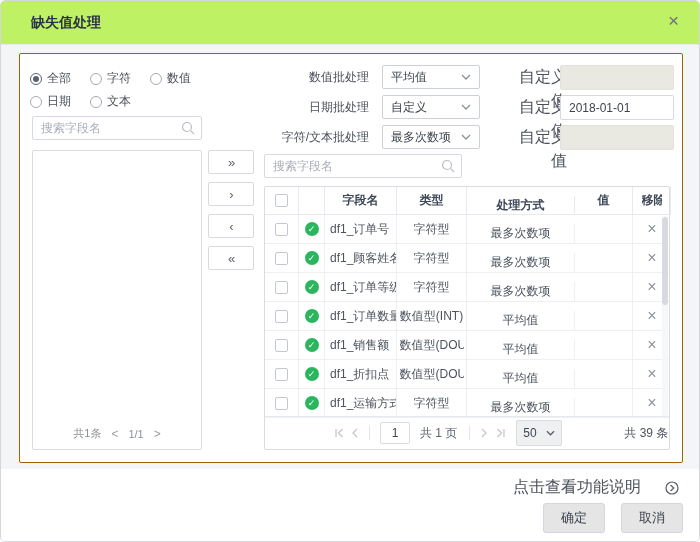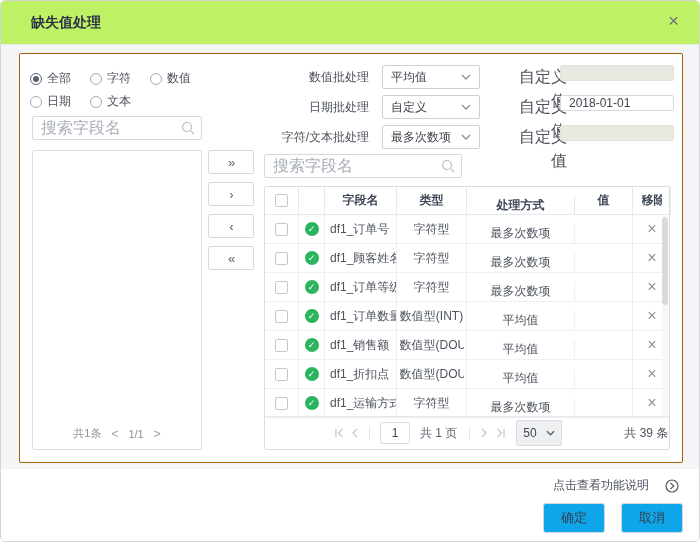--- a/index.html
+++ b/index.html
@@ -21,21 +21,21 @@
   .radio-grid{ position:absolute; left:10px; top:16px; width:200px; display:grid;
     grid-template-columns:60px 60px 60px; row-gap:6px; }
   .radio-item{ display:flex; align-items:center; gap:5px; font-size:12px; color:#4a4f5a; cursor:pointer; }
   .radio{ width:12px; height:12px; border:1px solid #a6aab2; border-radius:50%; background:#fff;
     display:inline-flex; align-items:center; justify-content:center; flex:0 0 12px; }
   .radio.checked{ border-color:#596070; }
   .radio.checked::after{ content:""; width:6px; height:6px; border-radius:50%; background:#596070; }
 
   .search-box{ position:absolute; display:flex; align-items:center; border:1px solid #d6d9df;
     border-radius:2px; background:#fff; padding:0 6px 0 8px; }
-  .search-box input{ border:none; outline:none; flex:1; font-size:16px; color:#4c1d95; min-width:0;
+  .search-box input{ border:none; outline:none; flex:1; font-size:12px; color:#4c1d95; min-width:0;
     font-family:inherit; background:transparent; }
   .search-box input::placeholder{ color:#a9aeb8; }
   .sb-left{ left:12px; top:62px; width:170px; height:24px; }
   .sb-right{ left:244px; top:100px; width:198px; height:24px; }
 
   .listbox{ position:absolute; left:12px; top:96px; width:170px; height:300px;
     border:1px solid #d9dce1; border-radius:2px; background:#fff; }
   .list-item{ padding:10px 10px 6px 10px; font-size:12px; color:#4d525c; cursor:pointer; }
   .list-pg{ position:absolute; bottom:8px; left:0; width:100%; display:flex; justify-content:center;
     align-items:center; gap:10px; font-size:11px; color:#8c9097; }
@@ -43,21 +43,21 @@
 
   
   .tbtn{ position:absolute; left:188px; width:46px; height:24px; border:1px solid #d6d9df; border-radius:2px;
     background:#fff; color:#5a6068; font-size:13px; display:flex; align-items:center; justify-content:center;
     cursor:pointer; letter-spacing:-1px; }
   .batch-label{ position:absolute; left:244px; width:105px; text-align:right; font-size:12px; color:#4a4f5a; line-height:24px; }
   .selectbox{ position:absolute; left:362px; width:98px; height:24px; border:1px solid #ccd1d8; border-radius:2px;
     background:#fff; display:flex; align-items:center; justify-content:space-between; padding:0 8px;
     font-size:12px; color:#40454f; cursor:pointer; }
   .custom-label{ position:absolute; left:489px; width:58px; text-align:right; font-size:16px; color:#4a4f5a; line-height:24px; }
-  .custom-input{ position:absolute; left:540px; width:114px; height:16px; border:1px solid #d6d9df; border-radius:2px;
+  .custom-input{ position:absolute; left:540px; width:114px; height:25px; border:1px solid #d6d9df; border-radius:2px;
     font-size:12px; color:#3e434d; padding:0 8px; outline:none; font-family:inherit; }
   .custom-input:disabled{ background:#e9e9e1; border-color:#e2e2da; }
 
   
   .ftable{ position:absolute; left:244px; top:132px; width:406px; height:264px;
     border:1px solid #d9dce1; border-radius:2px; background:#fff; }
   .tr{ display:flex; height:29px; border-bottom:1px solid #edeff3; align-items:stretch; }
   .tr.head{ height:28px; border-bottom:1px solid #e6e9ee; }
   .td{ display:flex; align-items:center; justify-content:center; border-right:1px solid #edeff3;
     font-size:12px; color:#4d535e; overflow:hidden; white-space:nowrap; }
@@ -88,24 +88,24 @@
   .pg-current{ width:30px; height:22px; border:1px solid #d9dce2; border-radius:2px; display:inline-flex;
     align-items:center; justify-content:center; margin:0 4px; color:#3f4550; }
   .pg-pages{ margin:0 6px; }
   .pg-size{ width:46px; height:22px; background:#eef0f2; border:1px solid #d9dce2; border-radius:2px;
     display:inline-flex; align-items:center; justify-content:space-between; padding:12px 6px; margin-left:8px;
     color:#3f4550; cursor:pointer; }
   .pg-total{ margin-left:62px; color:#4d535e; }
 
   
   .dlg-footer{ position:absolute; left:0; top:468px; width:700px; height:74px; background:#fff; }
-  .help-link{ position:absolute; right:22px; top:8px; display:flex; align-items:center; gap:16px;
-    font-size:12px; color:#4d525c; cursor:pointer; }
+  .help-link{ position:absolute; right:22px; top:8px; display:flex; align-items:center; gap:24px;
+    font-size:16px; color:#4d525c; cursor:pointer; }
   .btn-row{ position:absolute; right:18px; top:34px; display:flex; gap:16px; }
-  .btn{ width:62px; height:30px; border:1px solid #d2d6de; border-radius:3px; background:#0ea5e9;
+  .btn{ width:62px; height:30px; border:1px solid #d2d6de; border-radius:3px; background:#e5e5e5;
     font-size:13px; color:#383e4a; display:flex; align-items:center; justify-content:center; cursor:pointer;
     font-family:inherit; }
 </style>
 </head>
 <body>
 
 <div class="dialog">
 
   <div class="dlg-header">
     <div class="dlg-title">缺失值处理</div>

